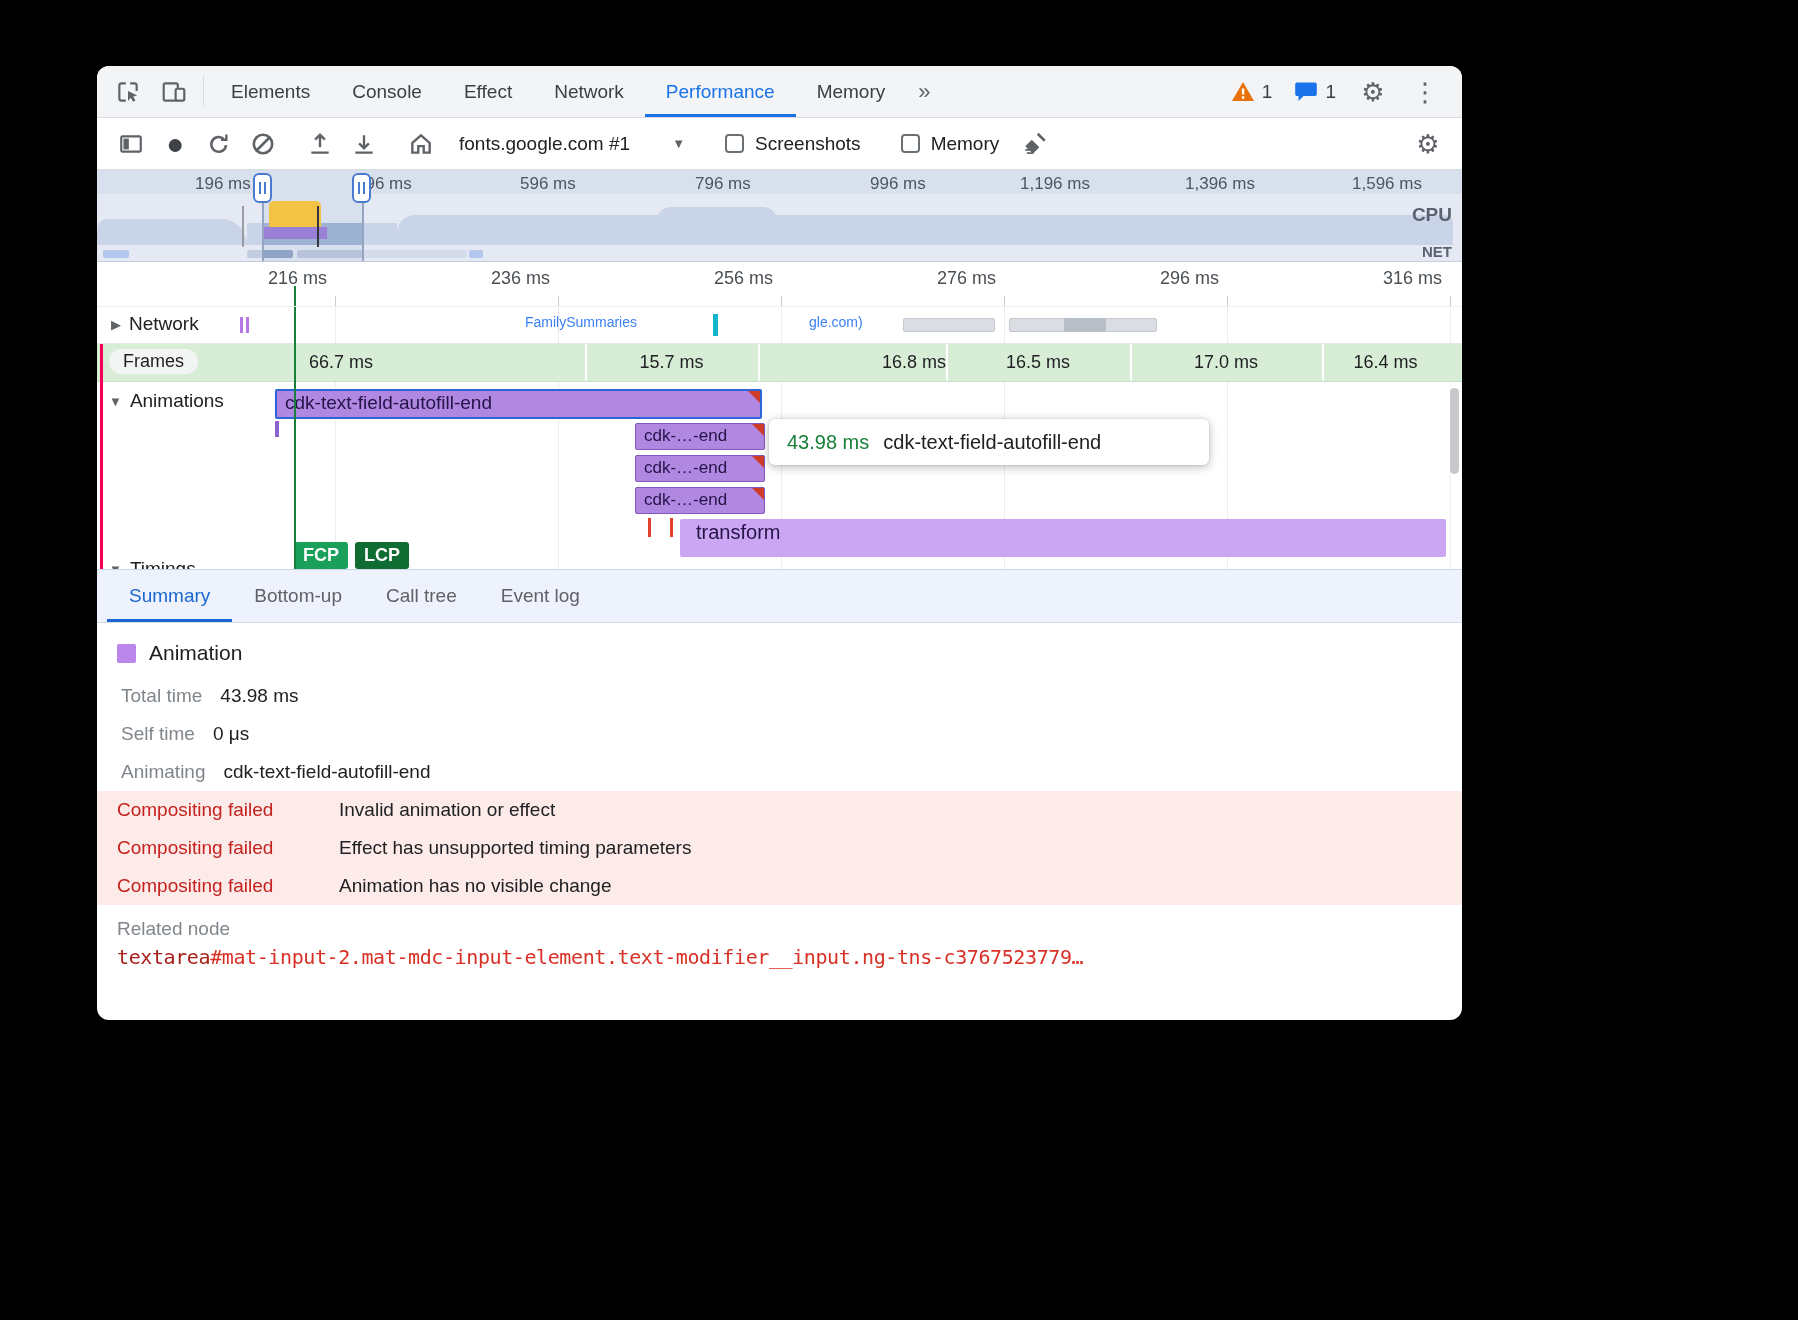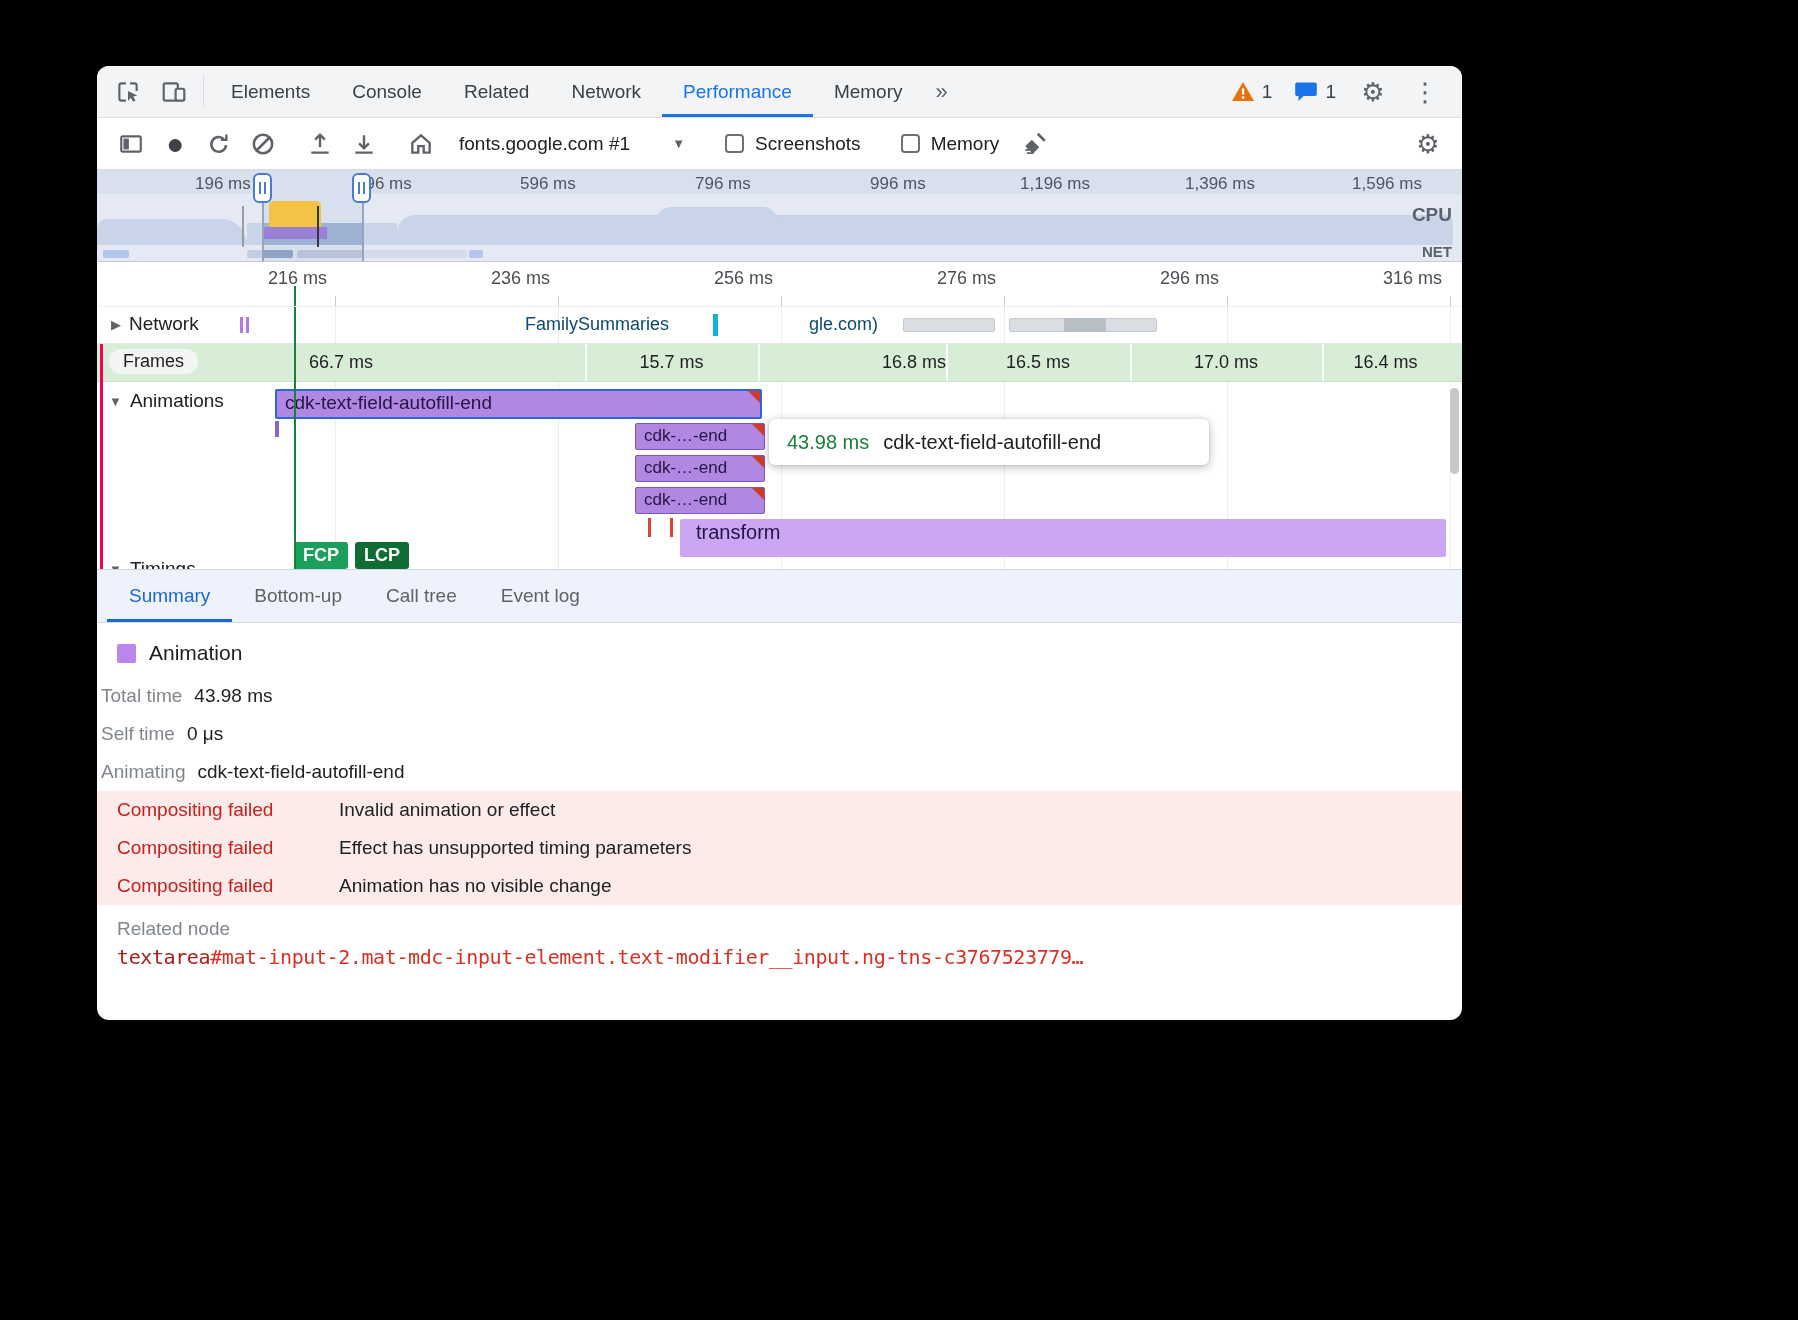--- a/index.html
+++ b/index.html
@@ -63,21 +63,21 @@
 
   
   .tracks { position:relative; height:262px; background:#fff; overflow:hidden; }
   .gline { position:absolute; top:0; bottom:0; width:1px; background:#eceef1; z-index:0; }
   .fcpline-full { position:absolute; top:0; bottom:0; left:197px; width:2px; background:#188038; z-index:4; }
   .track-hl { position:absolute; left:3px; top:37px; bottom:0; width:3px; background:#f50057; z-index:5; }
 
   .network-row { position:relative; height:37px; border-bottom:1px solid #e4e7eb; z-index:1; }
   .track-toggle { position:absolute; left:14px; top:6px; display:flex; align-items:center; gap:8px; font-size:19px; color:#202124; }
   .track-toggle .tri { font-size:13px; color:#5f6368; }
-  .net-text { position:absolute; top:7px; font-size:18px; color:#0c4a6e; white-space:nowrap; }
+  .net-text { position:absolute; top:7px; font-size:14px; color:#3b82f6; white-space:nowrap; }
   .net-bar { position:absolute; top:11px; height:14px; background:#dadde2; border:1px solid #c4c9cf; border-radius:2px; }
   .net-bar-dark { position:absolute; top:11px; height:14px; background:#b9bfc7; border-radius:2px; }
   .net-tick-teal { position:absolute; left:616px; top:7px; width:5px; height:22px; background:#12b5cb; }
   .net-tick-p { position:absolute; top:10px; width:3px; height:16px; background:#b678e8; }
 
   .frames-row { position:relative; height:38px; background:#d8edd6; border-bottom:1px solid #c9dfc9; z-index:1; }
   .frames-chip { position:absolute; left:12px; top:5px; background:#f3f5f4; border-radius:12px; padding:2px 14px; font-size:18px; color:#1f1f1f; }
   .f-div { position:absolute; top:0; bottom:0; width:2px; background:#ffffff; }
   .f-label { position:absolute; top:8px; text-align:center; font-size:18px; color:#202124; }
 
@@ -110,21 +110,21 @@
   
   .btabs { height:54px; background:#edf2fc; border-top:1px solid #ccd5e8; border-bottom:1px solid #d9dde3;
            display:flex; align-items:stretch; padding-left:10px; }
   .btab { padding:0 22px; line-height:52px; font-size:19px; color:#5f6368; }
   .btab.active { color:#1a67d2; box-shadow:inset 0 -3px 0 #1a67d2; }
 
   
   .summary { padding-top:12px; font-size:19px; color:#202124; background:#fff; }
   .legend-row { display:flex; align-items:center; gap:13px; margin:6px 0 12px 20px; font-size:21px; }
   .legend-swatch { width:19px; height:19px; background:#bb86ec; border-radius:2px; }
-  .srow { display:flex; margin-left:4px; height:38px; align-items:center; gap:12px; }
+  .srow { display:flex; margin-left:24px; height:38px; align-items:center; gap:18px; }
   .slabel { color:#80868b; }
   .svalue { color:#202124; }
   .wrow { height:38px; background:#fcebe9; display:flex; align-items:center; padding-left:20px; }
   .wlabel { color:#c5221f; width:222px; flex:none; }
   .wtext { color:#202124; }
   .related-label { margin:8px 0 0 20px; color:#80868b; height:32px; display:flex; align-items:center; }
   .node-line { margin-left:20px; font-family:"DejaVu Sans Mono", monospace; font-size:20px; letter-spacing:-.4px; white-space:nowrap; }
   .node-tag { color:#a8201a; }
   .node-sel { color:#d93025; }
 
@@ -145,21 +145,21 @@
     </span>
     <span class="icon-btn">
       <svg width="26" height="26" viewBox="0 0 24 24" fill="none" stroke="#5f6368" stroke-width="2">
           <rect x="2.5" y="4" width="13" height="16" rx="1.5"></rect>
           <rect x="13.5" y="9" width="8" height="11" rx="1.5" fill="#f3f4f6"></rect>
         </svg>
     </span>
     <span class="vdiv"></span>
     <span class="dtab">Elements</span>
     <span class="dtab">Console</span>
-    <span class="dtab">Related</span>
+    <span class="dtab">Effect</span>
     <span class="dtab">Network</span>
     <span class="dtab active">Performance</span>
     <span class="dtab">Memory</span>
     <span class="dtab overflow">»</span>
     <div class="tab-right">
       <span class="count-group">
         <svg width="24" height="21" viewBox="0 0 24 21">
             <path d="M12 1 L23 20 H1 Z" fill="#e8710a"></path>
             <rect x="10.9" y="7.5" width="2.4" height="6" fill="#fff"></rect>
             <rect x="10.9" y="15.3" width="2.4" height="2.4" fill="#fff"></rect>

